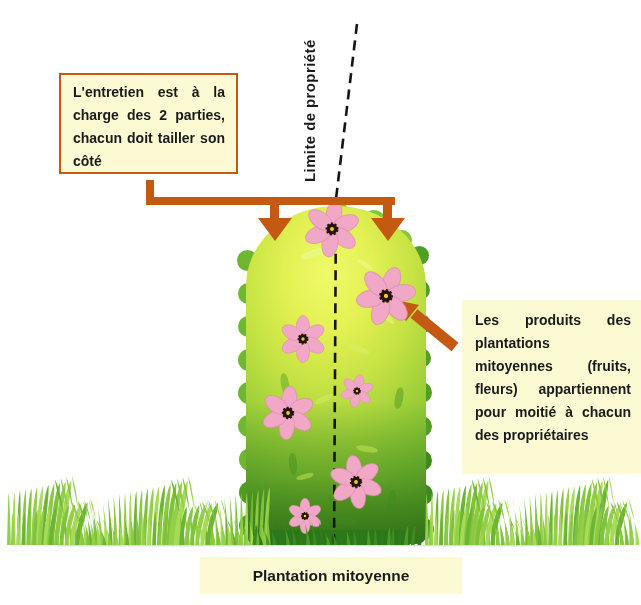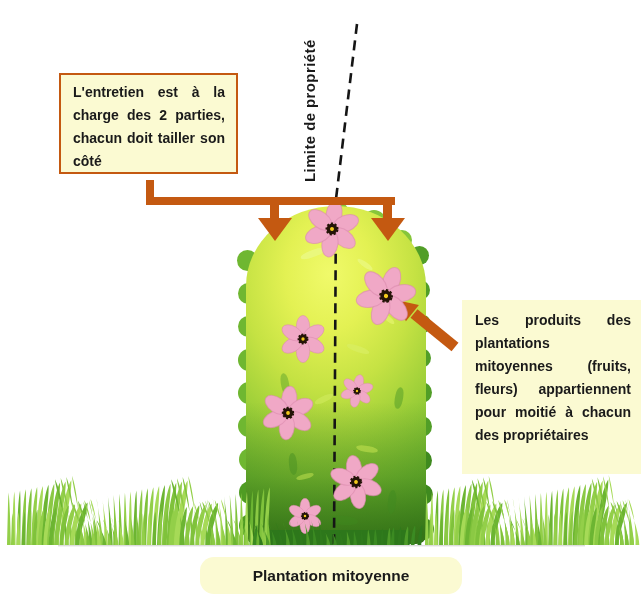--- a/index.html
+++ b/index.html
@@ -8,21 +8,21 @@
   .abs{position:absolute;}
   svg.layer{position:absolute;left:0;top:0;pointer-events:none;}
 
   
   .callout{position:absolute;background:#fbfad2;font-weight:bold;font-size:14px;
            line-height:23px;text-align:justify;box-sizing:border-box;}
   #maintenance-callout{left:59px;top:73px;width:179px;height:101px;
            border:2.5px solid #c45911;padding:6px 11px 0 12px;}
   #products-callout{left:462px;top:300px;width:181px;height:174px;padding:9px 12px 17px 13px;}
   #caption{left:200px;top:557px;width:262px;height:37px;background:#fbfad2;
-           font-weight:bold;font-size:15.5px;line-height:37px;text-align:center;z-index:6;border-radius:14px;}
+           font-weight:bold;font-size:15.5px;line-height:37px;text-align:center;z-index:6;}
 
   
   #boundary-label{left:297px;top:26px;height:170px;width:24px;writing-mode:vertical-rl;
            transform:rotate(180deg);font-weight:bold;font-size:15px;letter-spacing:.4px;
            display:flex;align-items:center;justify-content:center;z-index:6;}
 
   
   .orange{background:#c45911;position:absolute;z-index:4;}
   #stub{left:146px;top:180px;width:8px;height:22px;}
   #hbar{left:146px;top:197px;width:249px;height:8px;}

